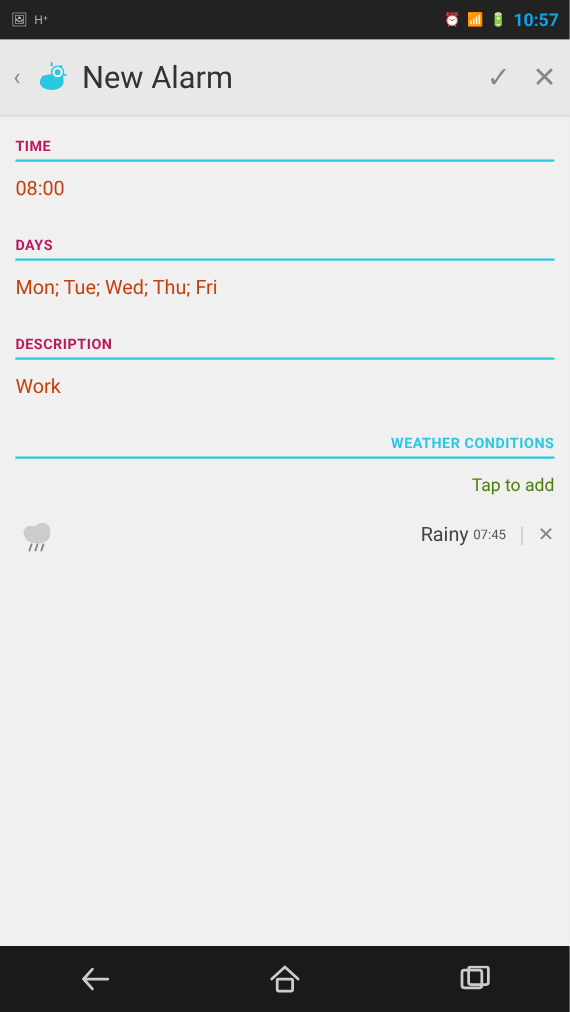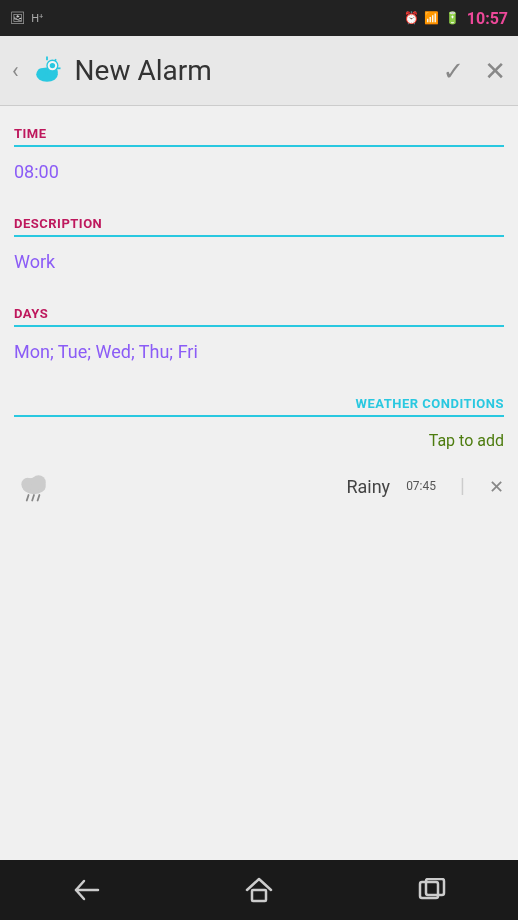--- a/index.html
+++ b/index.html
@@ -34,21 +34,21 @@
       gap: 6px;
       color: #fff;
       font-size: 14px;
       font-weight: bold;
     }
     .status-icon {
       color: #ccc;
       font-size: 12px;
     }
     .clock-time {
-      color: #ec4899;
+      color: #0ea5e9;
       font-size: 16px;
       font-weight: bold;
     }
 
     
     .header {
       height: 70px;
       background: #e8e8e8;
       display: flex;
       align-items: center;
@@ -104,21 +104,21 @@
       padding-bottom: 4px;
       letter-spacing: 0.5px;
     }
     .section-divider {
       height: 2px;
       background: #29c8e0;
       margin-bottom: 0;
     }
     .section-value {
       font-size: 18px;
-      color: #8b5cf6;
+      color: #c2410c;
       padding: 14px 0 14px 0;
     }
 
     
     .weather-section {
       background: #f0f0f0;
       padding: 0 14px;
       margin-top: 6px;
       text-align: right;
     }
@@ -136,21 +136,21 @@
     }
     .weather-tap-hint {
       font-size: 16px;
       color: #4d7c0f;
       padding: 14px 0 10px 0;
     }
     .weather-item {
       display: flex;
       align-items: center;
       padding: 8px 0;
-      gap: 16px;
+      gap: 4px;
     }
     .weather-icon-container {
       width: 40px;
       height: 36px;
       display: flex;
       align-items: center;
       justify-content: center;
     }
     .weather-condition-name {
       flex: 1;
@@ -247,29 +247,29 @@
 
 <div class="main-content">
 
   <div class="section">
     <div class="section-label">TIME</div>
     <div class="section-divider"></div>
     <div class="section-value">08:00</div>
   </div>
 
   <div class="section">
+    <div class="section-label">DAYS</div>
+    <div class="section-divider"></div>
+    <div class="section-value">Mon; Tue; Wed; Thu; Fri</div>
+  </div>
+
+  <div class="section">
     <div class="section-label">DESCRIPTION</div>
     <div class="section-divider"></div>
     <div class="section-value">Work</div>
-  </div>
-
-  <div class="section">
-    <div class="section-label">DAYS</div>
-    <div class="section-divider"></div>
-    <div class="section-value">Mon; Tue; Wed; Thu; Fri</div>
   </div>
 
   <div class="weather-section">
     <div class="weather-label">WEATHER CONDITIONS</div>
     <div class="weather-divider"></div>
     <div class="weather-tap-hint">Tap to add</div>
 
     <div class="weather-item">
       <div class="weather-icon-container">
         <svg class="rainy-cloud-svg" viewBox="0 0 42 36" xmlns="http://www.w3.org/2000/svg">

